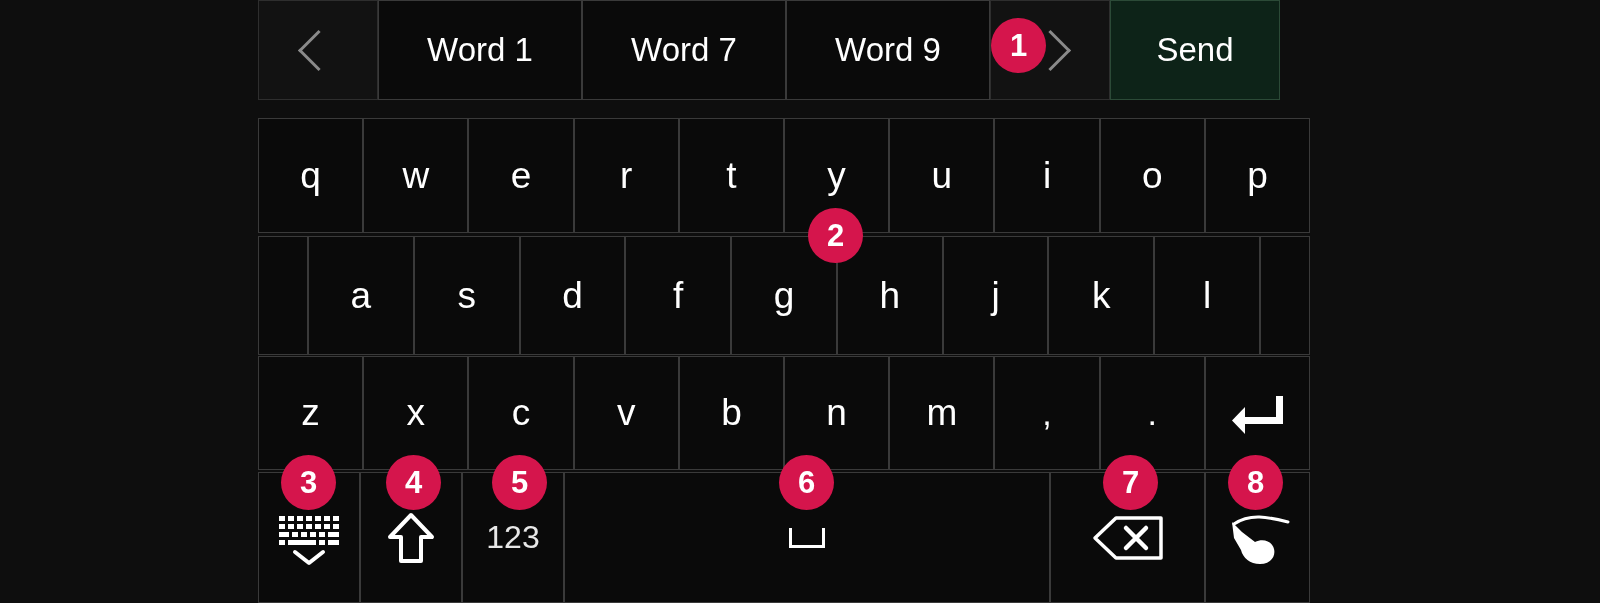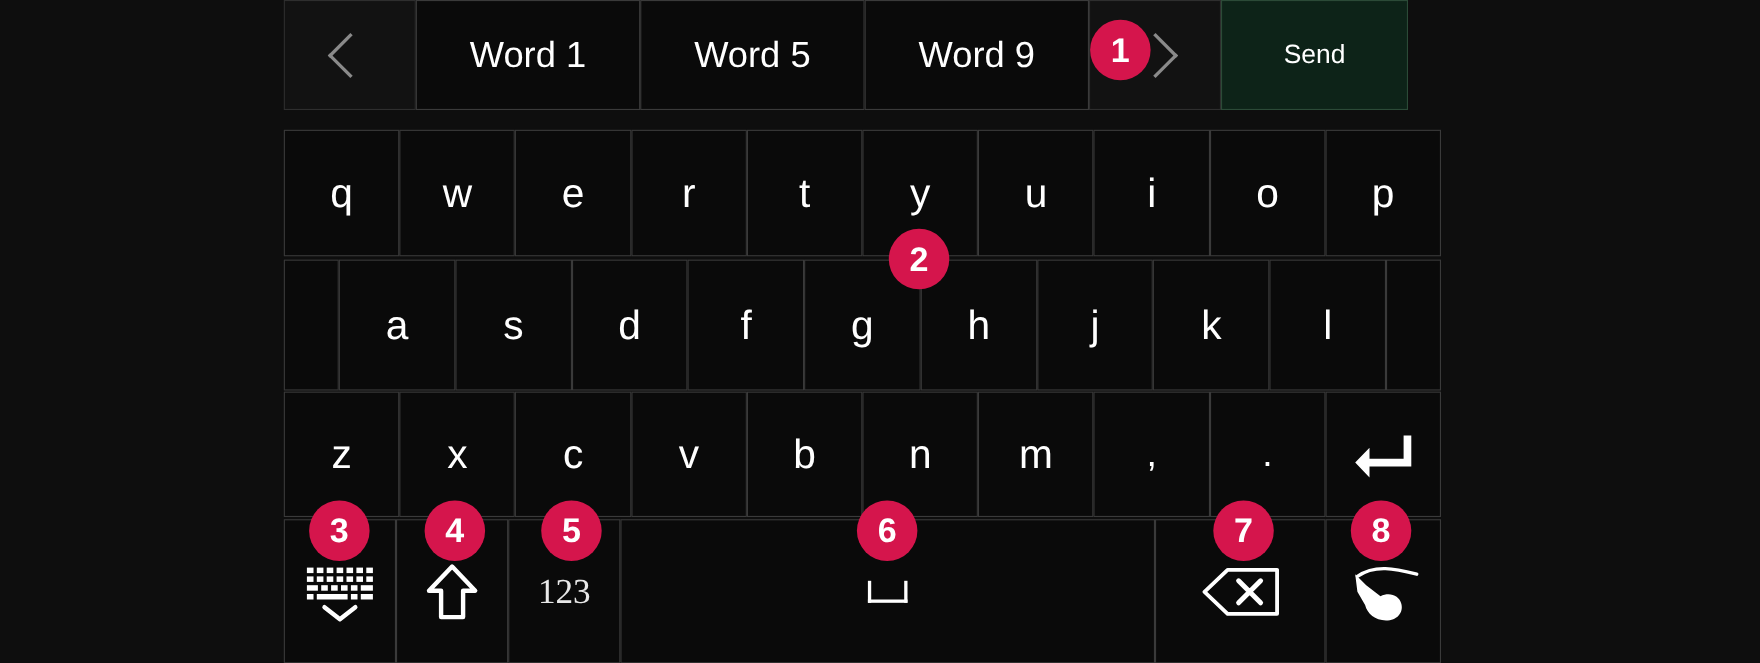--- a/index.html
+++ b/index.html
@@ -22,21 +22,21 @@
     border:1px solid #3a3a3a;
     background:#0a0a0a;
     display:flex;align-items:center;justify-content:center;
     box-sizing:border-box;
     font-size:33px;color:#ffffff;font-weight:400;
   }
   .sg.arrow{background:#121212;border-color:#2e2e2e;color:#7b7b7b;}
   .sg-prev{width:120px;}
   .sg-word{width:204px;}
   .sg-next{width:120px;}
-  .sg-send{width:170px;background:#0d2318;border-color:#2b4a37;font-size:24px;}
+  .sg-send{width:170px;background:#0d2318;border-color:#2b4a37;font-size:33px;}
   .chev{display:block;width:26px;height:26px;border-style:solid;border-color:#8a8a8a;}
   .chev-l{border-width:0 0 3px 3px;transform:rotate(45deg);}
   .chev-r{border-width:3px 3px 0 0;transform:rotate(45deg);}
 
   
   .krow{position:absolute;left:0;width:1052px;display:flex;box-sizing:border-box;}
   #row1{top:118px;height:115px;}
   #row2{top:236px;height:119px;}
   #row3{top:356px;height:114px;}
   #row4{top:472px;height:131px;}
@@ -47,21 +47,21 @@
     background:#0a0a0a;
     box-sizing:border-box;
     display:flex;align-items:center;justify-content:center;
     font-size:37px;font-weight:400;color:#ffffff;
   }
   .key.spacer{background:#0a0a0a;}
   .key.half{flex:0 0 50px;}
   .key.u1{flex:1 1 0;}
   .key.kbd-hide{flex:0 0 102px;}
   .key.shift{flex:0 0 102px;}
-  .key.num{flex:0 0 102px;font-size:32px;color:#e8e8e8;font-family:Liberation Serif, serif;}
+  .key.num{flex:0 0 102px;font-size:32px;color:#e8e8e8;}
   .key.space{flex:1 1 0;}
   .key.bksp{flex:0 0 155px;}
   .key.hand{flex:0 0 105px;}
   .key.enter{flex:1 1 0;}
   .key.punc{font-size:34px;}
 
   .glyph{display:flex;align-items:center;justify-content:center;}
 
   
   .space-glyph{
@@ -92,21 +92,21 @@
 
     <div class="sg arrow sg-prev">
       <span class="chev chev-l"></span>
     </div>
 
     <div class="sg sg-word">
       <span>Word 1</span>
     </div>
 
     <div class="sg sg-word">
-      <span>Word 5</span>
+      <span>Word 7</span>
     </div>
 
     <div class="sg sg-word">
       <span>Word 9</span>
     </div>
 
     <div class="sg arrow sg-next">
       <span class="chev chev-r"></span>
     </div>
 

